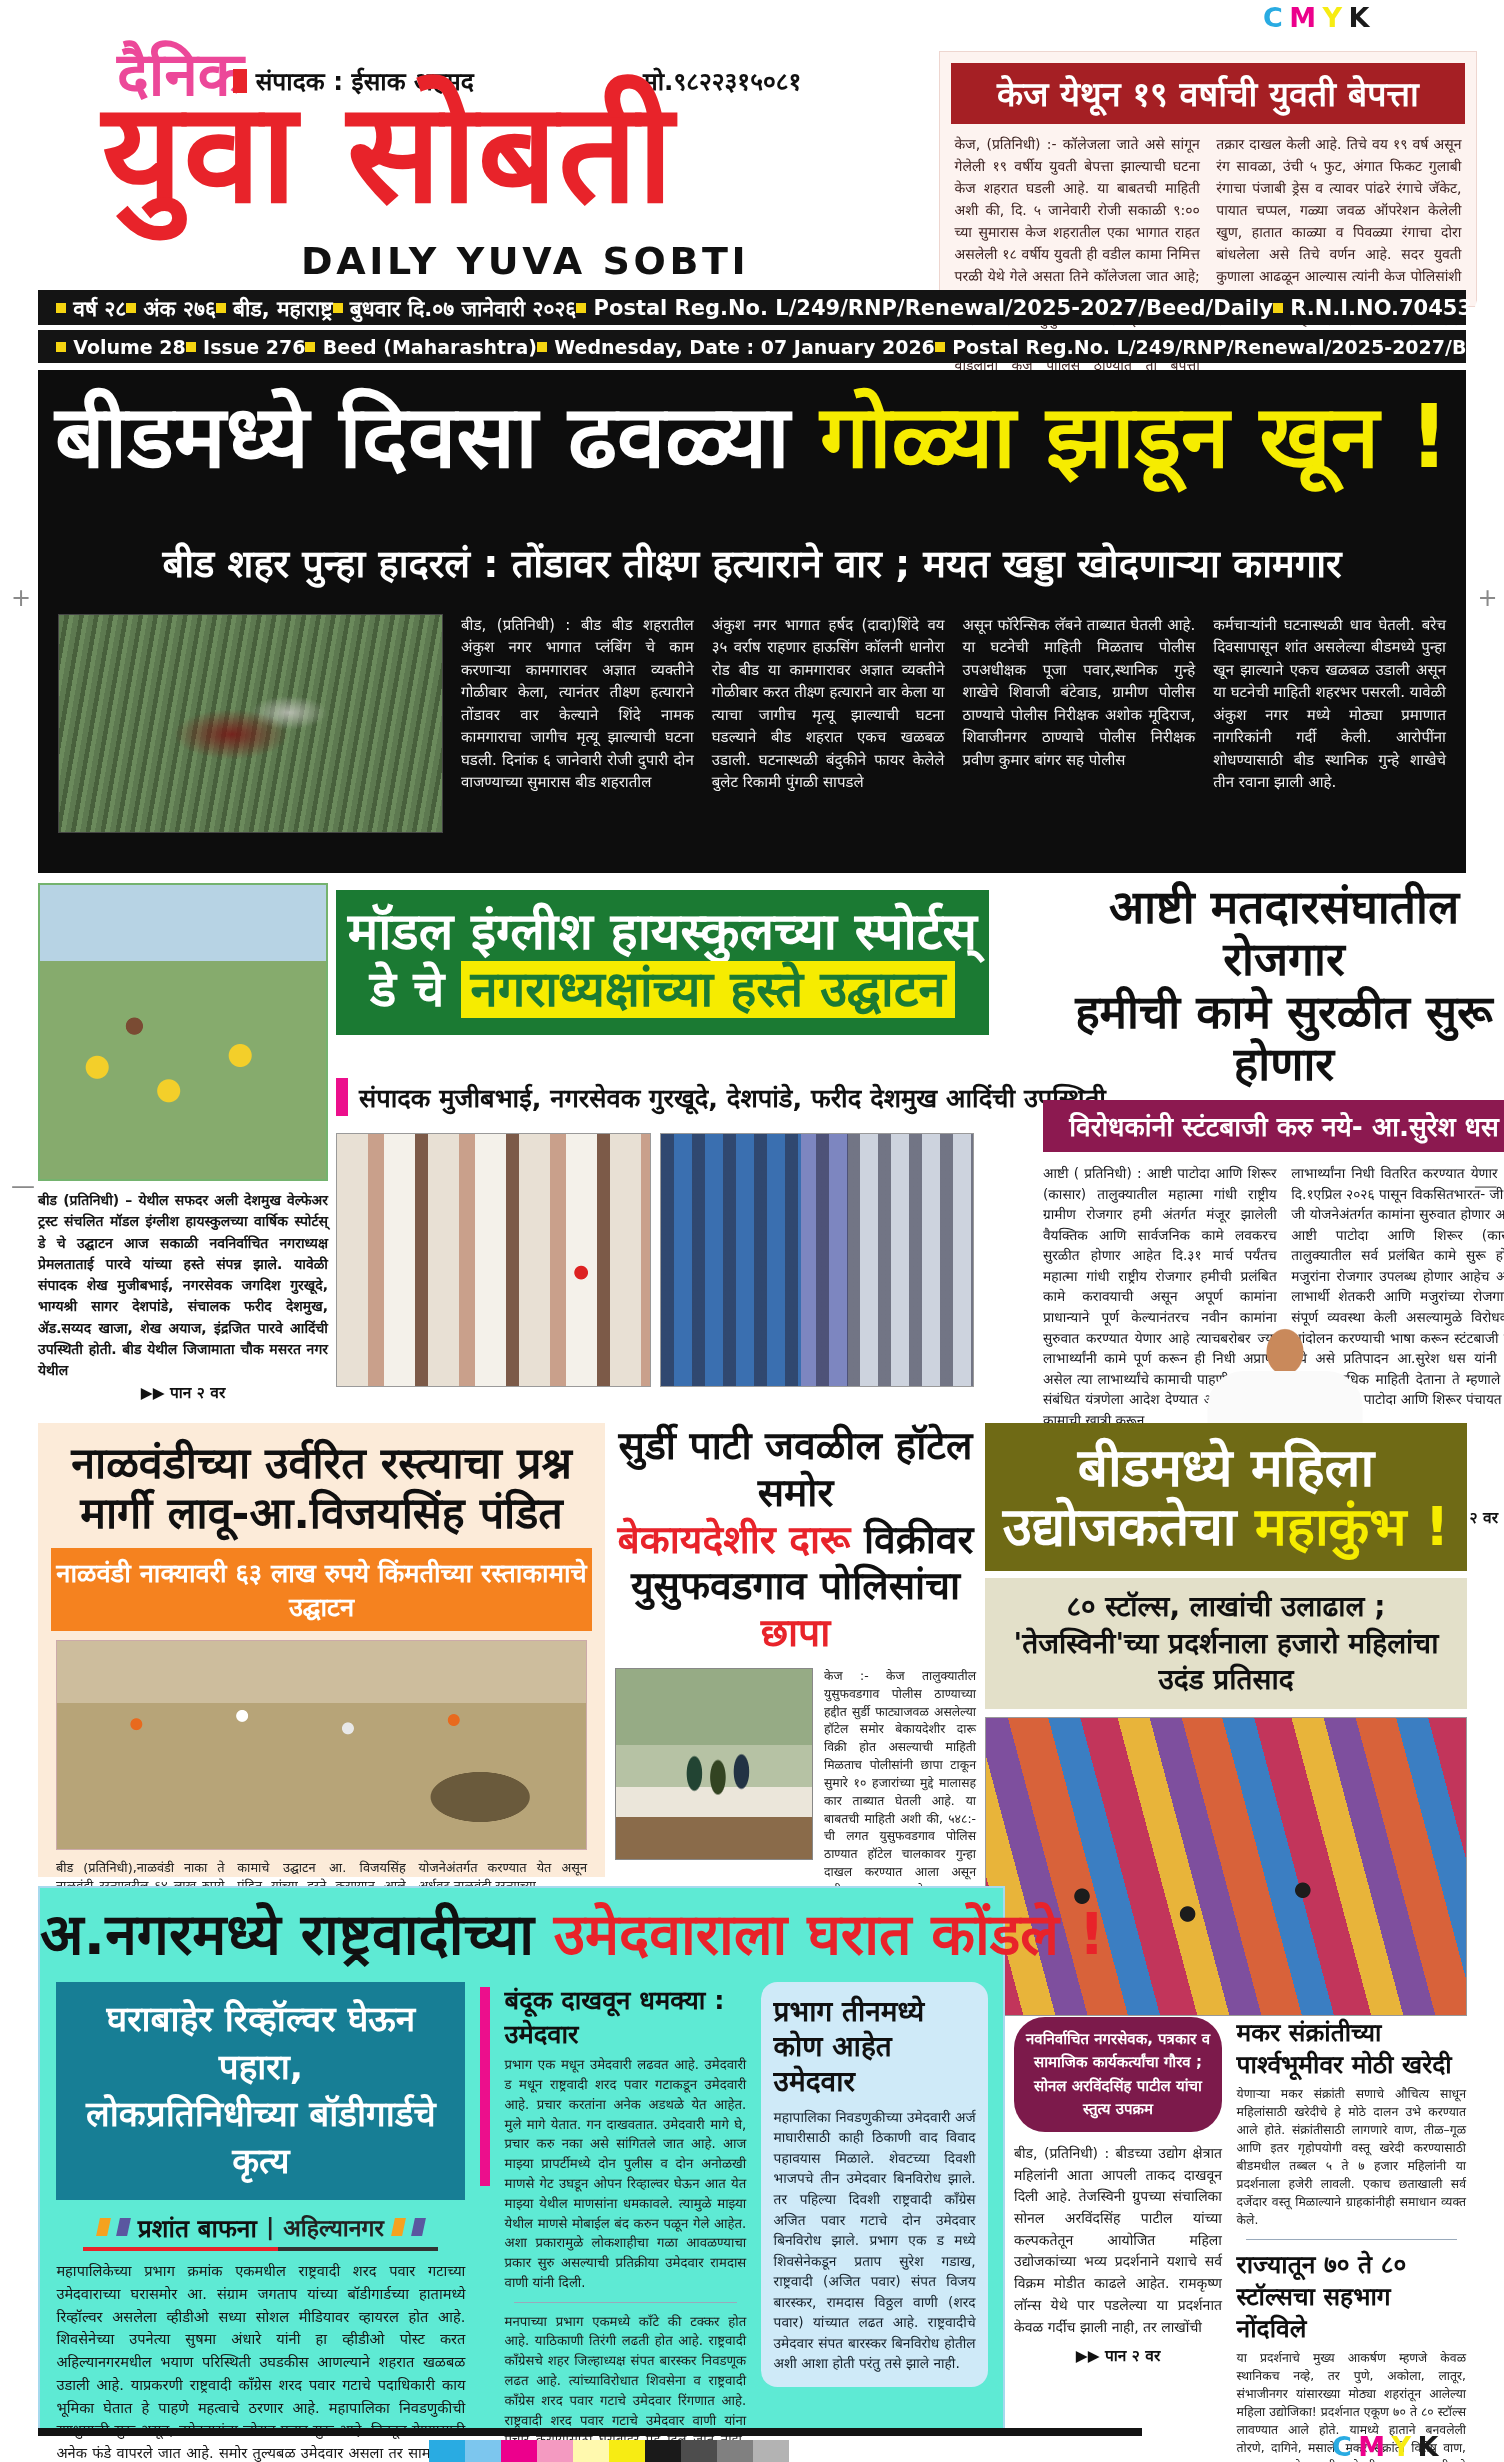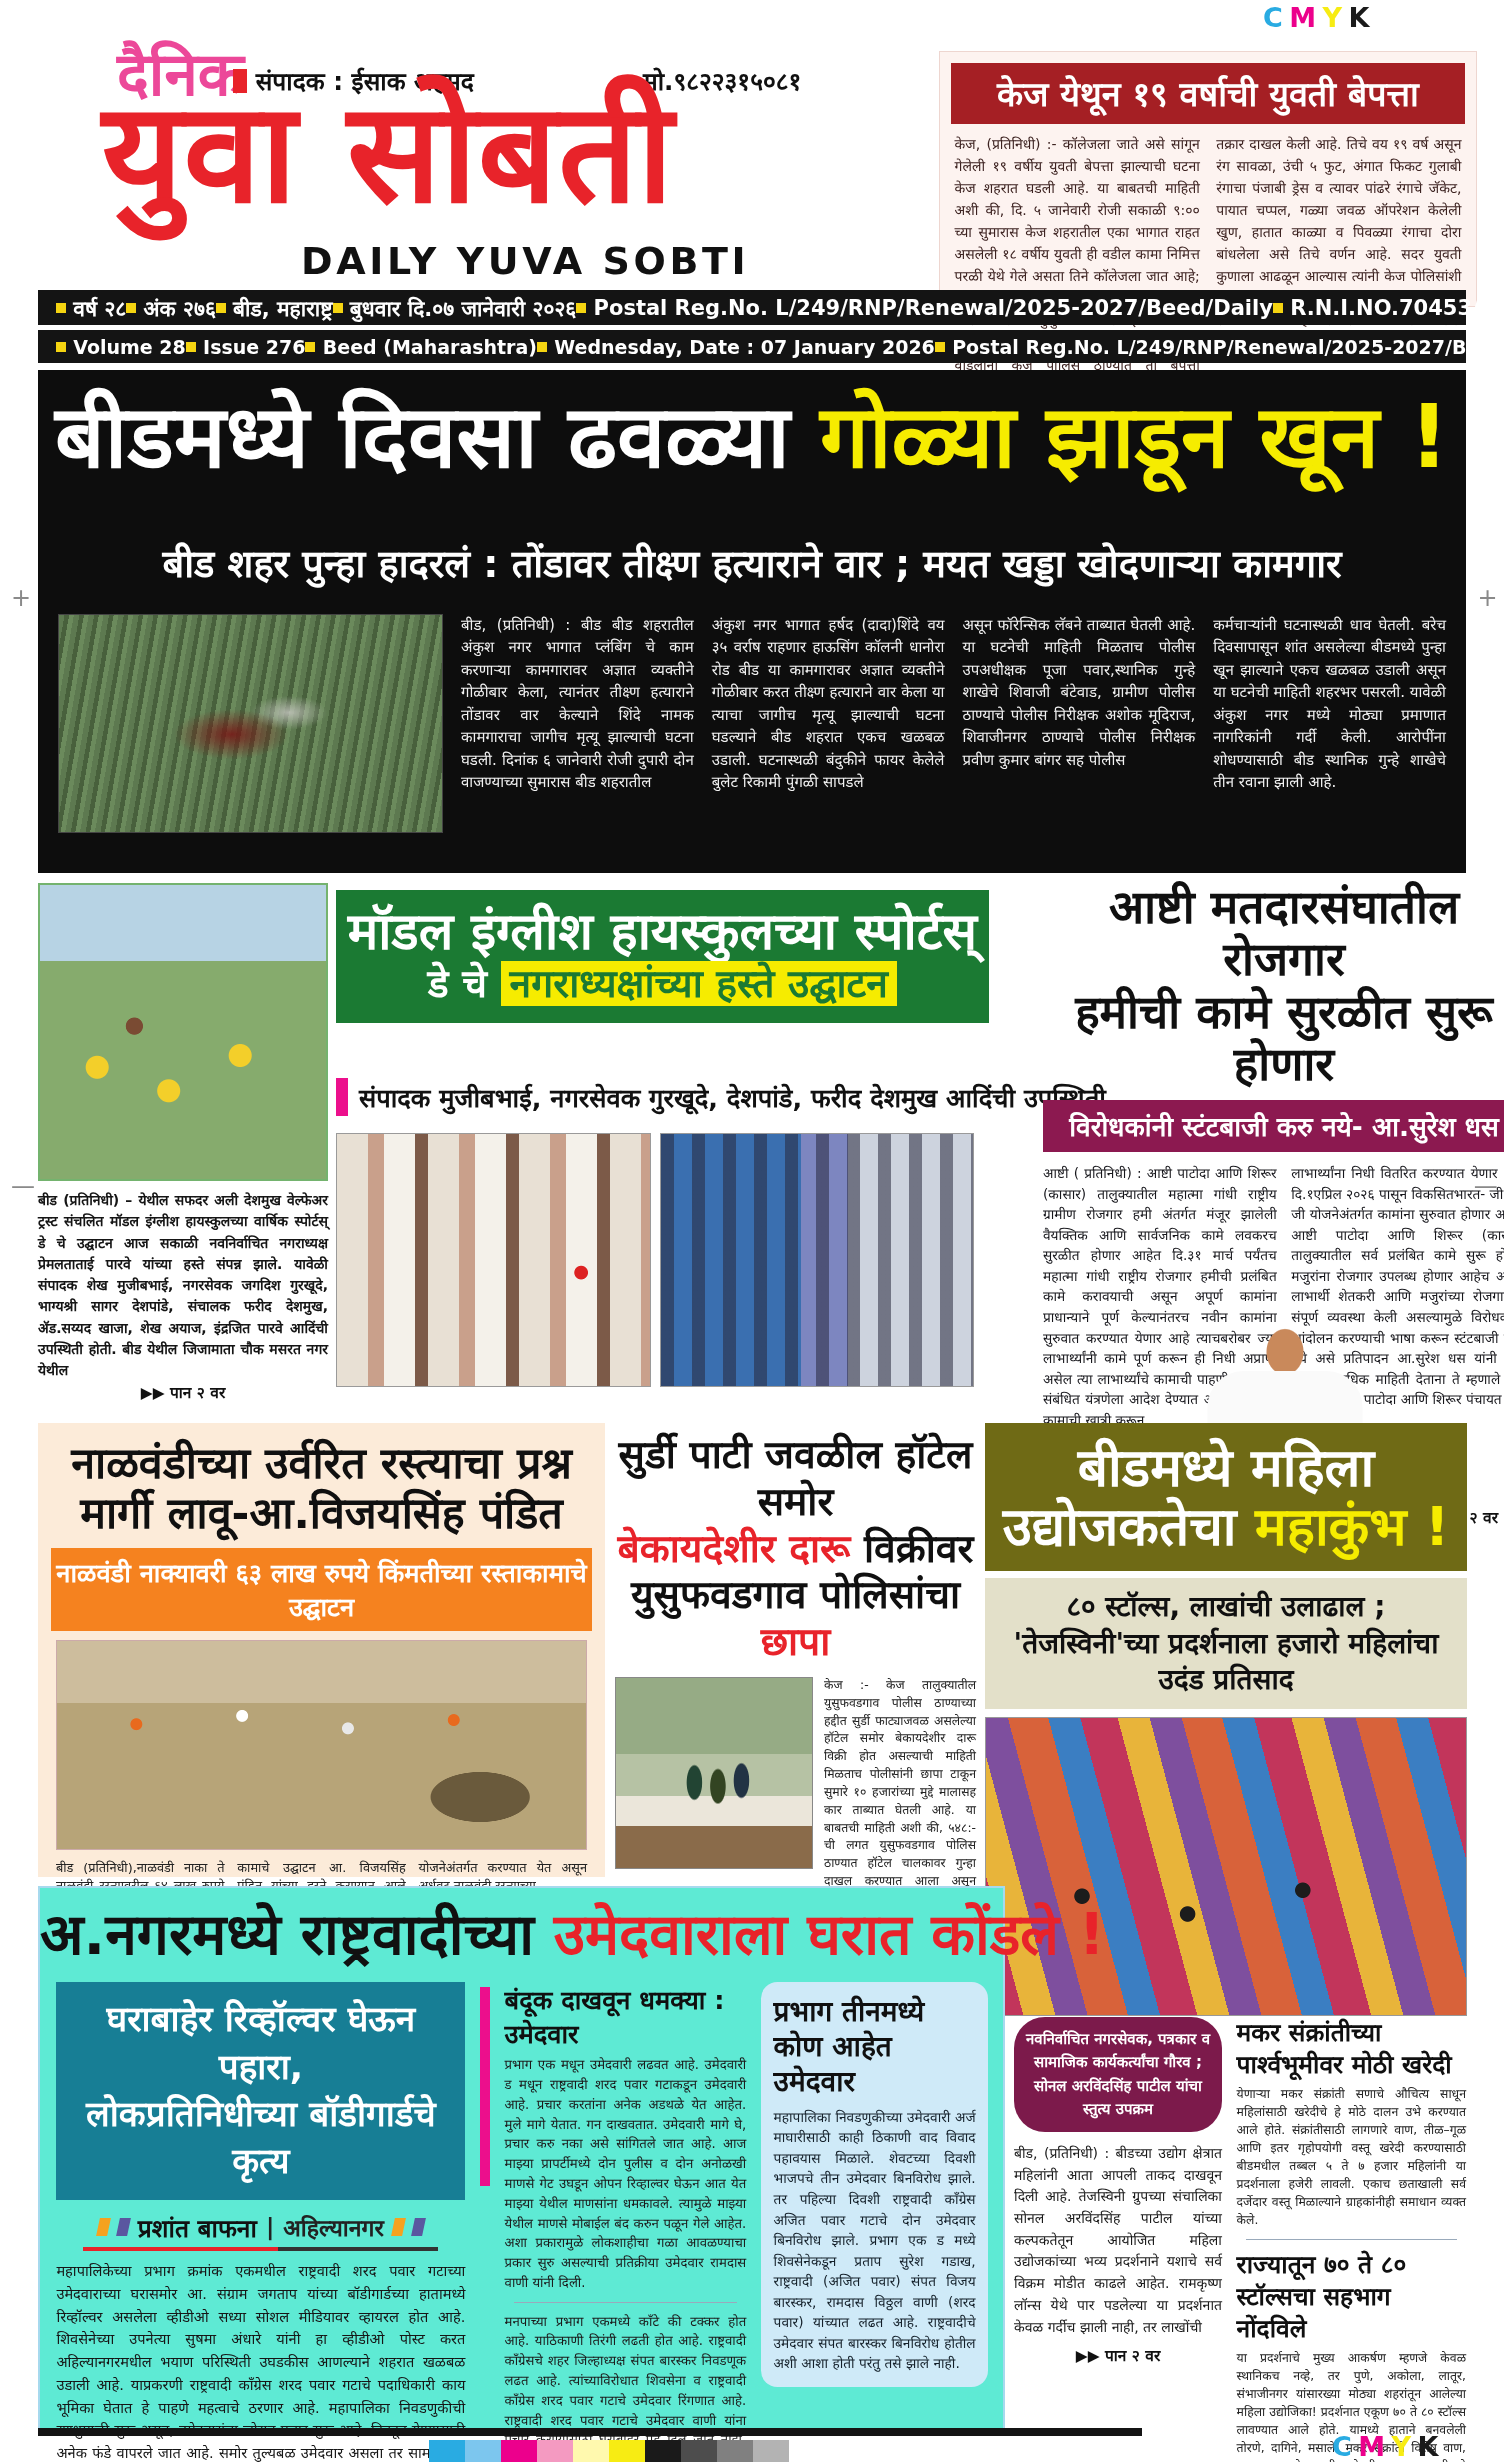--- a/index.html
+++ b/index.html
@@ -45,21 +45,21 @@
     background:
       radial-gradient(24px 24px at 20% 62%,#f3cf2a 0 11px,rgba(0,0,0,0) 12px),
       radial-gradient(24px 24px at 45% 70%,#f3cf2a 0 11px,rgba(0,0,0,0) 12px),
       radial-gradient(24px 24px at 70% 58%,#f3cf2a 0 11px,rgba(0,0,0,0) 12px),
       radial-gradient(18px 18px at 33% 48%,#7a4b33 0 8.2px,rgba(0,0,0,0) 9px),
       linear-gradient(#b7d3e4 0 26%,#86ab6d 26% 100%);}
   .sports-text{font-size:14px;font-weight:600;line-height:1.52;color:#151515;text-align:justify;margin-top:9px;}
   .pann{font-weight:900;font-size:15.5px;color:#111;}
   .green-box{background:#1b7a33;color:#fff;text-align:center;padding:12.8px 7.3px 14.6px;}
   .green-box .l1{font-size:51px;font-weight:900;line-height:1.15;}
-  .green-box .l2{font-size:39px;font-weight:900;line-height:1.2;}
+  .green-box .l2{font-size:49px;font-weight:900;line-height:1.2;}
   .green-box .hl{background:#f6ec00;color:#1b7a33;padding:0 9px;}
   .byline-row{display:flex;align-items:center;gap:11px;}
   .pink-block{width:12px;height:38px;background:#ec0f8c;flex:none;}
   .byline-row .txt{font-size:25.5px;font-weight:800;color:#111;white-space:nowrap;}
   .mid-photos{display:flex;gap:9px;}
   .mid-photo{flex:1;height:252px;border:1.8px solid #9a9a9a;}
   .photo-ribbon{background:
       radial-gradient(14.6px 14.6px at 78% 55%,#d22 0 6.4px,rgba(0,0,0,0) 7.3px),
       repeating-linear-gradient(90deg,#e8e0d4 0 31px,#c9a08b 31px 47px,#f4f1ea 47px 78px,#7c5a48 78px 91px),
       linear-gradient(#d9e2e6,#cfd4c9);}
@@ -265,21 +265,21 @@
       <div class="col">बीड (प्रतिनिधी),नाळवंडी नाका ते नाळवंडी रस्त्यावरील ६४ लाख रुपये किंमतीच्या रस्ता</div>
       <div class="col">कामाचे उद्घाटन आ. विजयसिंह पंडित यांच्या हस्ते करण्यात आले आहे. सदर काम जिल्हा वार्षिक</div>
       <div class="col">
         <span>योजनेअंतर्गत करण्यात येत असून अर्धवट नाळवंडी रस्त्याच्या</span>
         <div class="ctr pann">▶▶ पान २ वर</div>
       </div>
     </div>
   </div>
 
   <div class="abs" style="left:615px;top:1423px;width:361px;height:454px;">
-    <div class="ctr raid-head" style="margin-top:9px;">
+    <div class="ctr raid-head" style="">
       <div>सुर्डी पाटी जवळील हॉटेल समोर</div>
       <div><span class="r">बेकायदेशीर दारू</span><span> विक्रीवर</span></div>
       <div><span>युसुफवडगाव पोलिसांचा </span><span class="r">छापा</span></div>
     </div>
     <div class="raid-row" style="margin-top:11px;">
       <div class="raid-photo"></div>
       <div class="raid-text">केज :- केज तालुक्यातील युसुफवडगाव पोलीस ठाण्याच्या हद्दीत सुर्डी फाट्याजवळ असलेल्या हॉटेल समोर बेकायदेशीर दारू विक्री होत असल्याची माहिती मिळताच पोलीसांनी छापा टाकून सुमारे १० हजारांच्या मुद्दे मालासह कार ताब्यात घेतली आहे. या बाबतची माहिती अशी की, ५४८:- ची लगत युसुफवडगाव पोलिस ठाण्यात हॉटेल चालकावर गुन्हा दाखल करण्यात आला असून पुढील तपास सुरू आहे.</div>
     </div>
     <div class="ctr pann" style="margin-top:7.3px;">▶▶ पान २ वर</div>
   </div>

